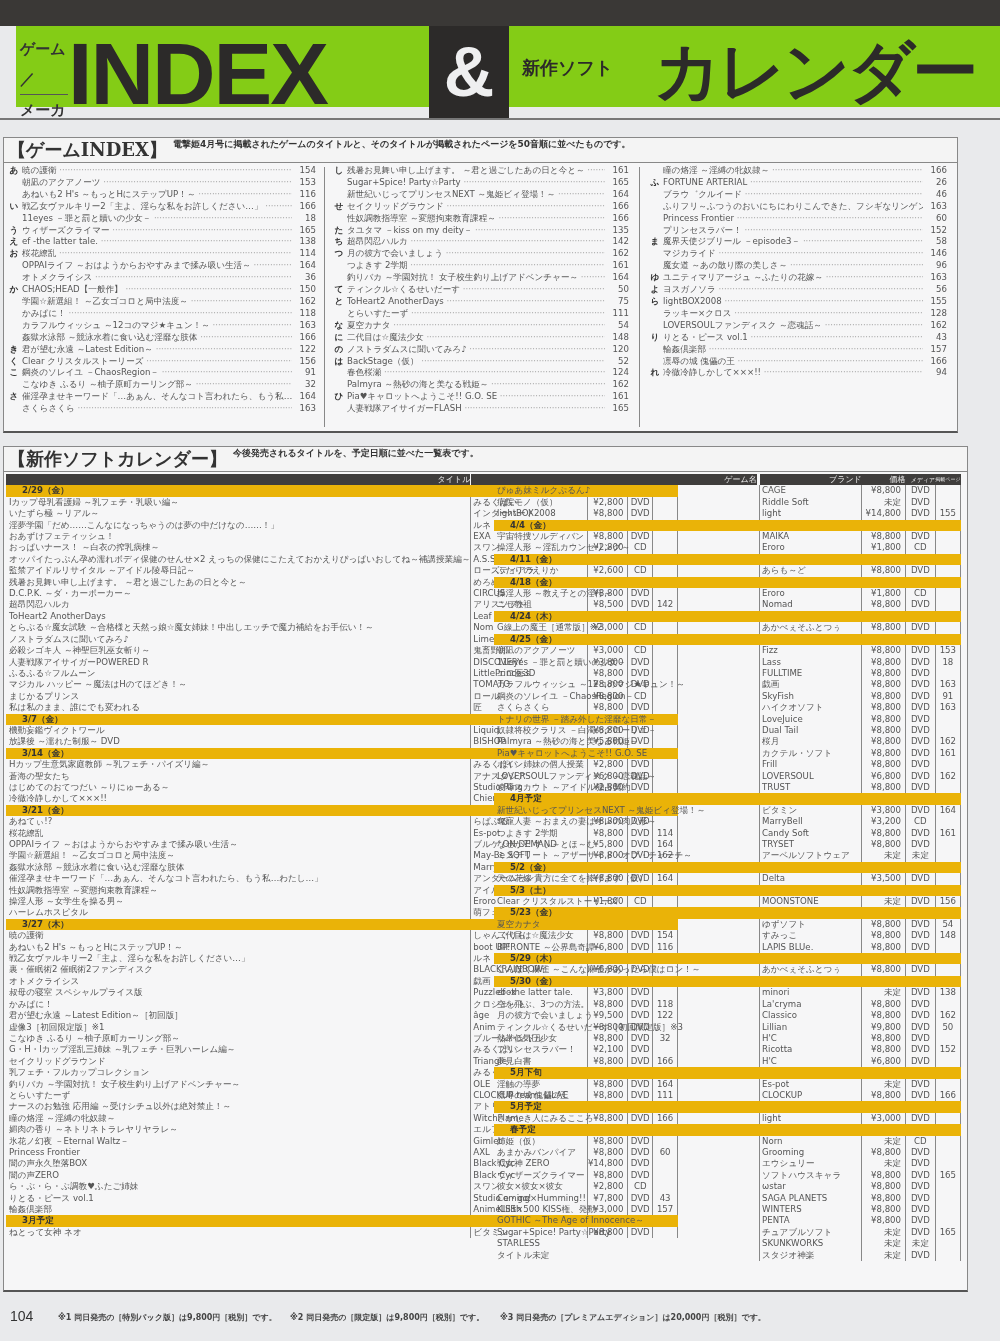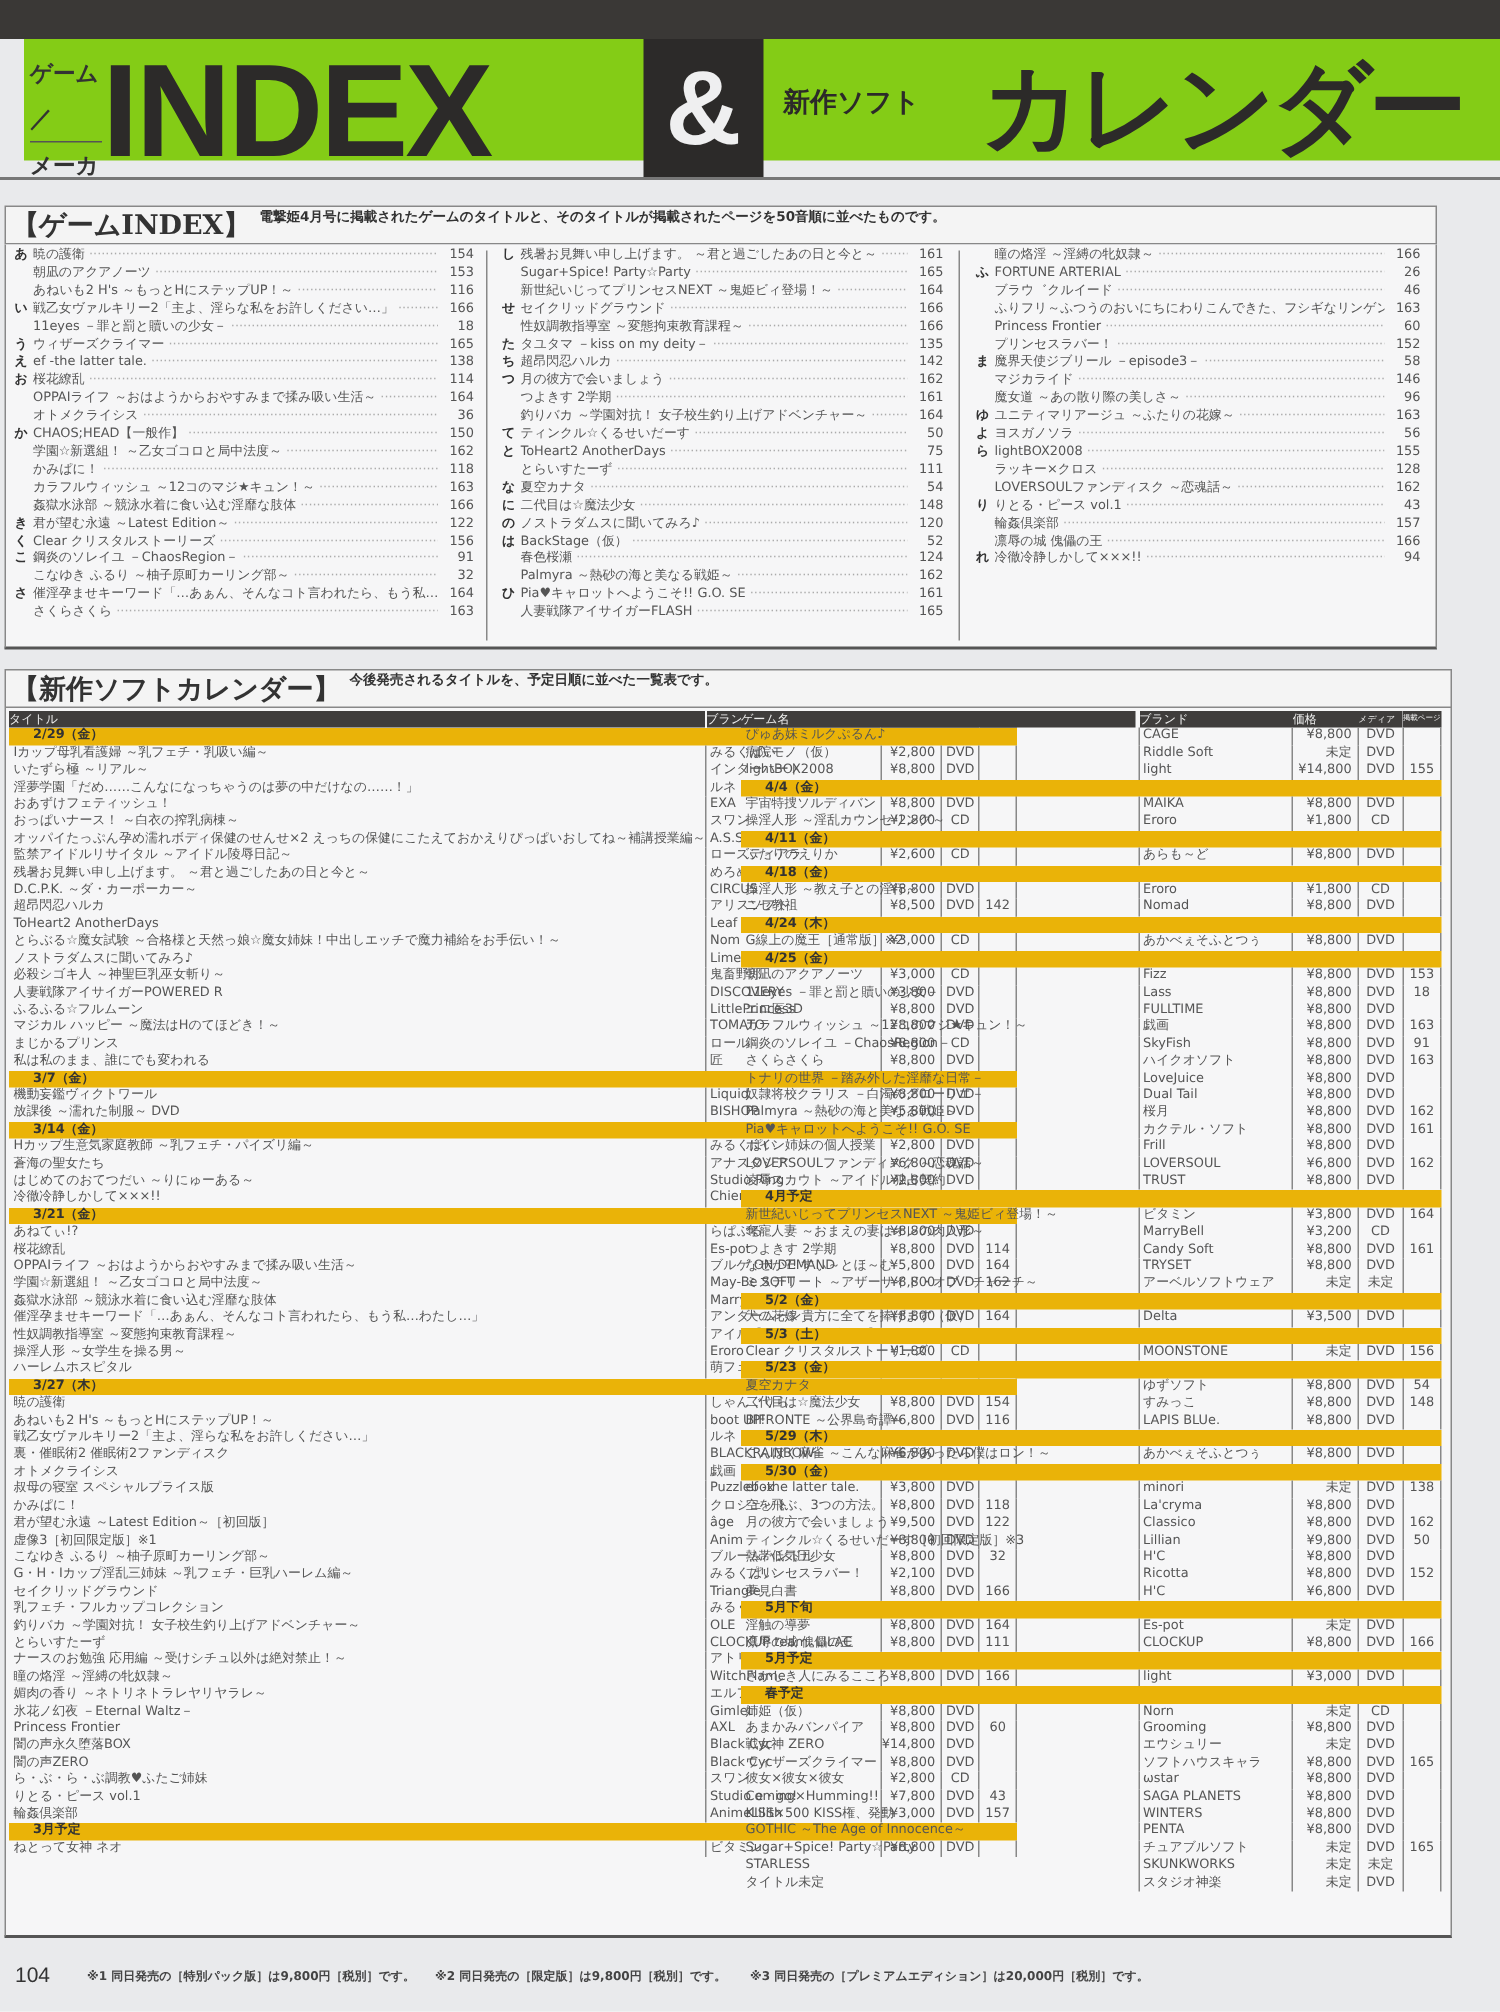--- a/index.html
+++ b/index.html
@@ -20,21 +20,21 @@
 .icol{position:absolute;top:2px;font-size:8.6px;line-height:11.9px}
 .irow{display:flex;white-space:nowrap}
 .irow .kana{width:16px;font-weight:bold;color:#333;text-align:center}
 .irow .ttl{flex:1;overflow:hidden;color:#555}
 .irow .ttl::after{content:" ··································································································································";color:#aaa}
 .irow .pg{width:24px;text-align:right;color:#555}
 .vdiv{position:absolute;top:4px;width:1px;height:260px;background:#888}
 .cal-box{position:absolute;left:3px;top:472px;width:965px;height:820px;background:#f6f6f7;border-left:1px solid #888;border-right:1px solid #888;border-bottom:2px solid #555}
 table{border-collapse:collapse;font-size:8.6px;position:absolute;top:2px}
 td,th{height:11.4px;line-height:11.4px;white-space:nowrap;overflow:hidden;color:#555;font-weight:normal}
-th{background:#3f3d3c;color:#eee;font-size:8px;text-align:left}
+th{background:#3f3d3c;color:#eee;font-size:8px;text-align:right}
 th.gap,td.gap{width:3px;background:transparent}
 td.t{padding-left:3px}
 td.b{border-left:1px solid #888;padding-left:2px}
 td.p{border-left:1px solid #888;text-align:right;padding-right:4px}
 td.m{border-left:1px solid #888;text-align:center}
 td.g{border-left:1px solid #888;border-right:1px solid #888;text-align:center}
 tr.date td{background:#eab308;color:#333;font-weight:bold;padding-left:16px}
 .footer{position:absolute;left:0;top:1300px;width:1000px;height:41px}
 .pagenum{position:absolute;left:10px;top:8px;font-family:Liberation Sans, sans-serif;font-size:14px;color:#333}
 .note{position:absolute;top:12px;font-size:8px;color:#444;font-weight:bold}

